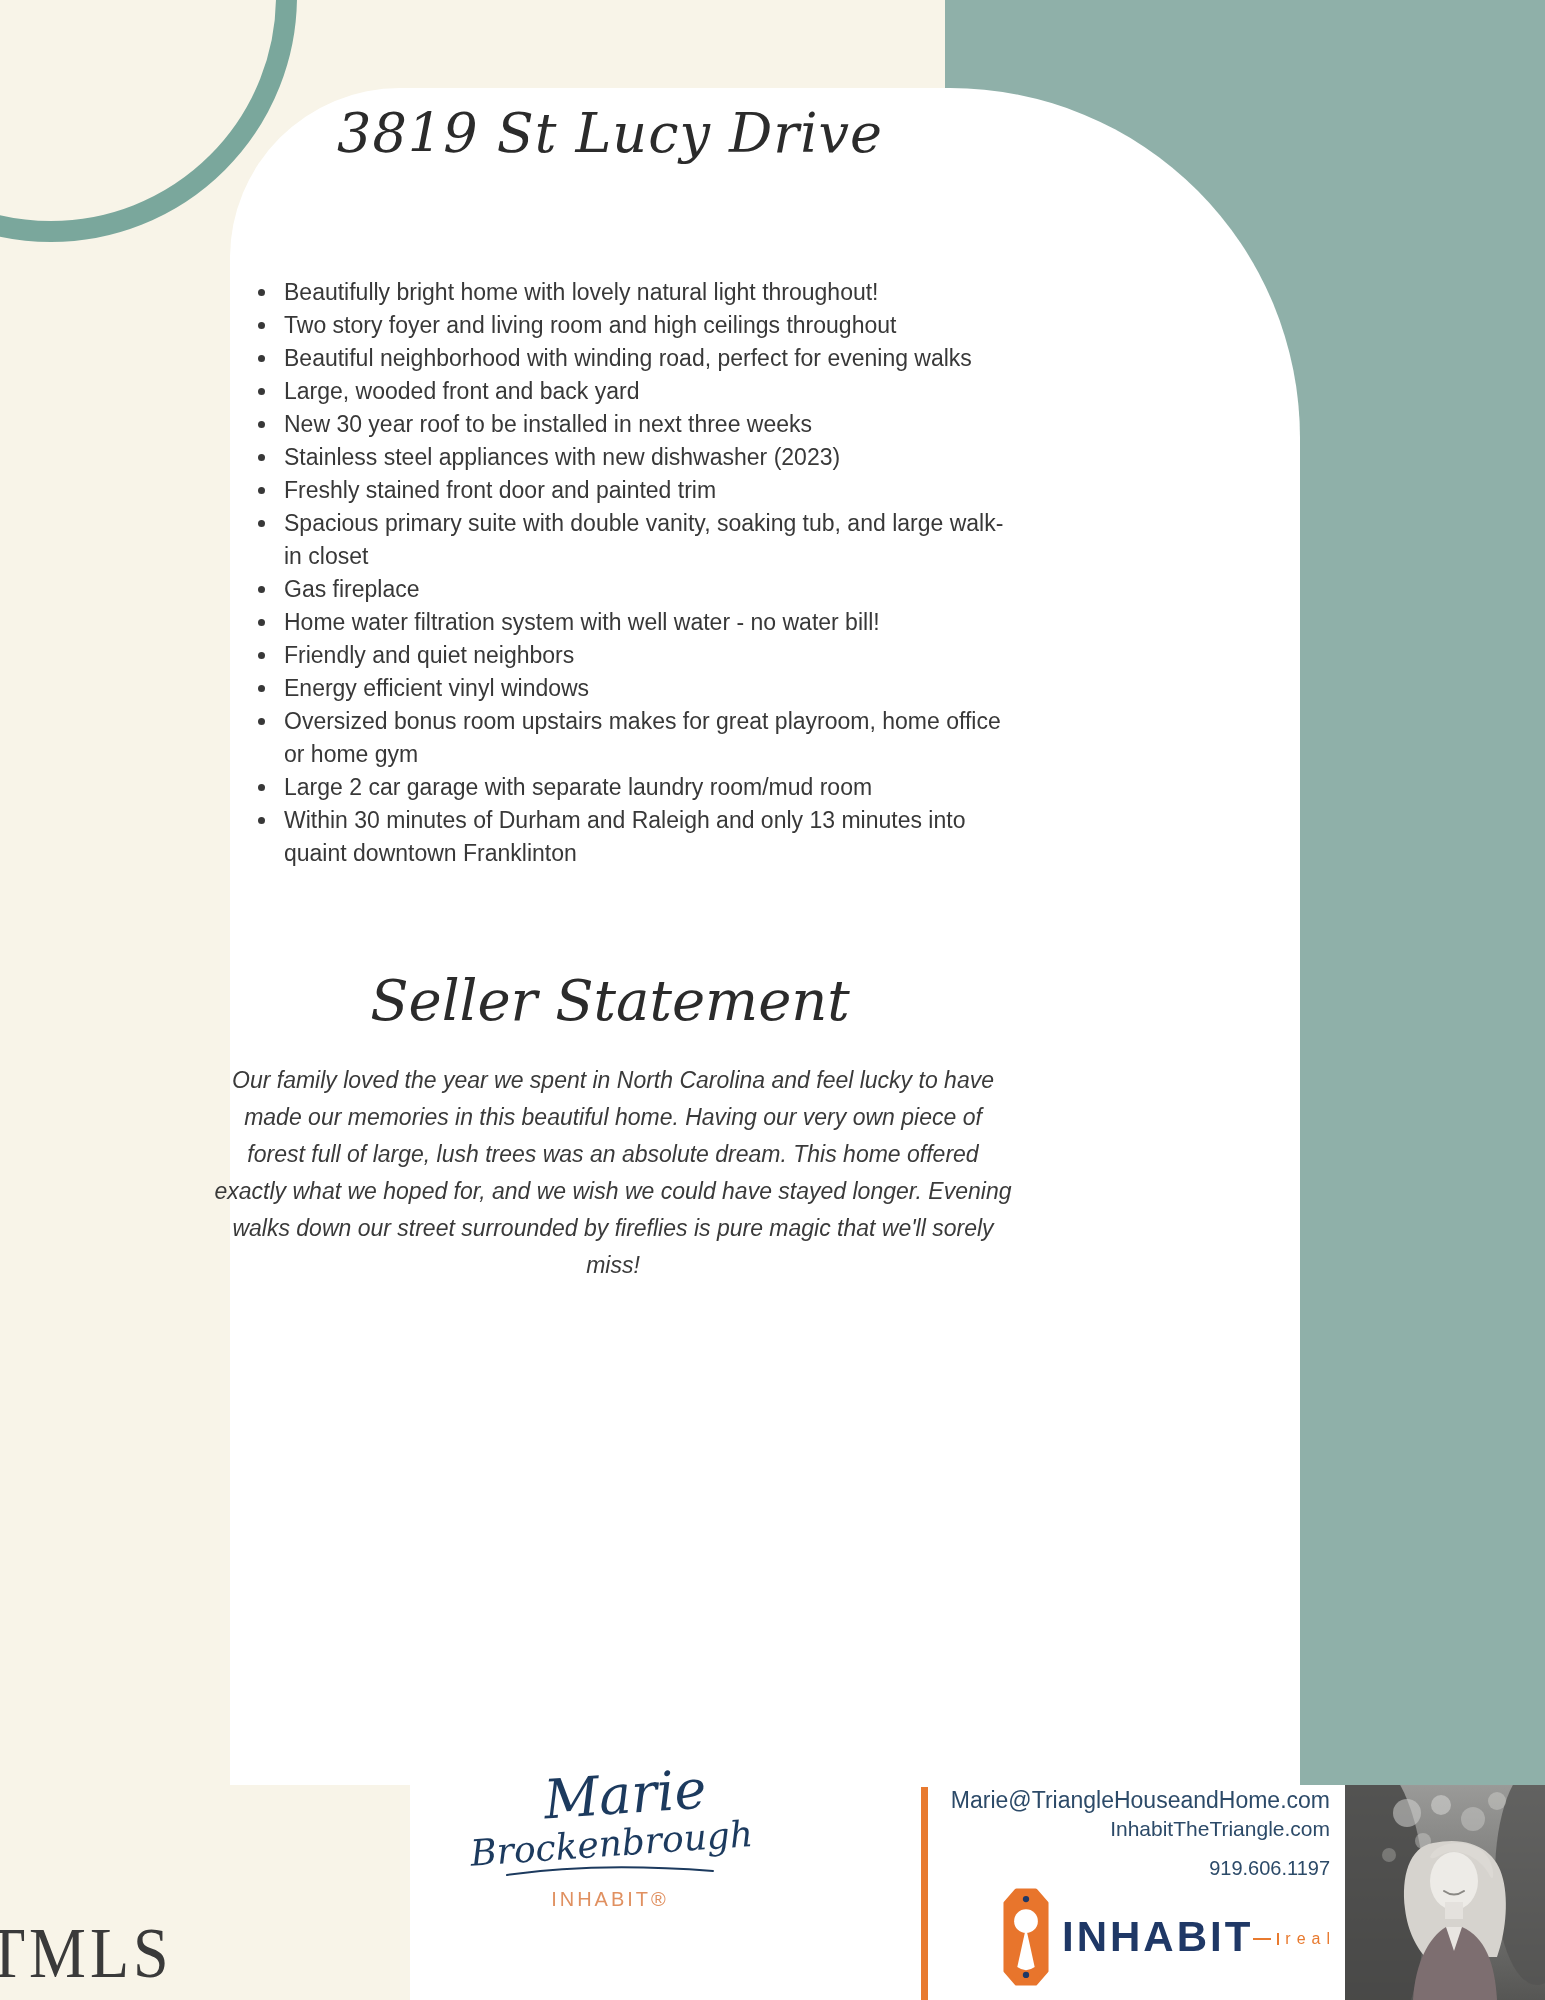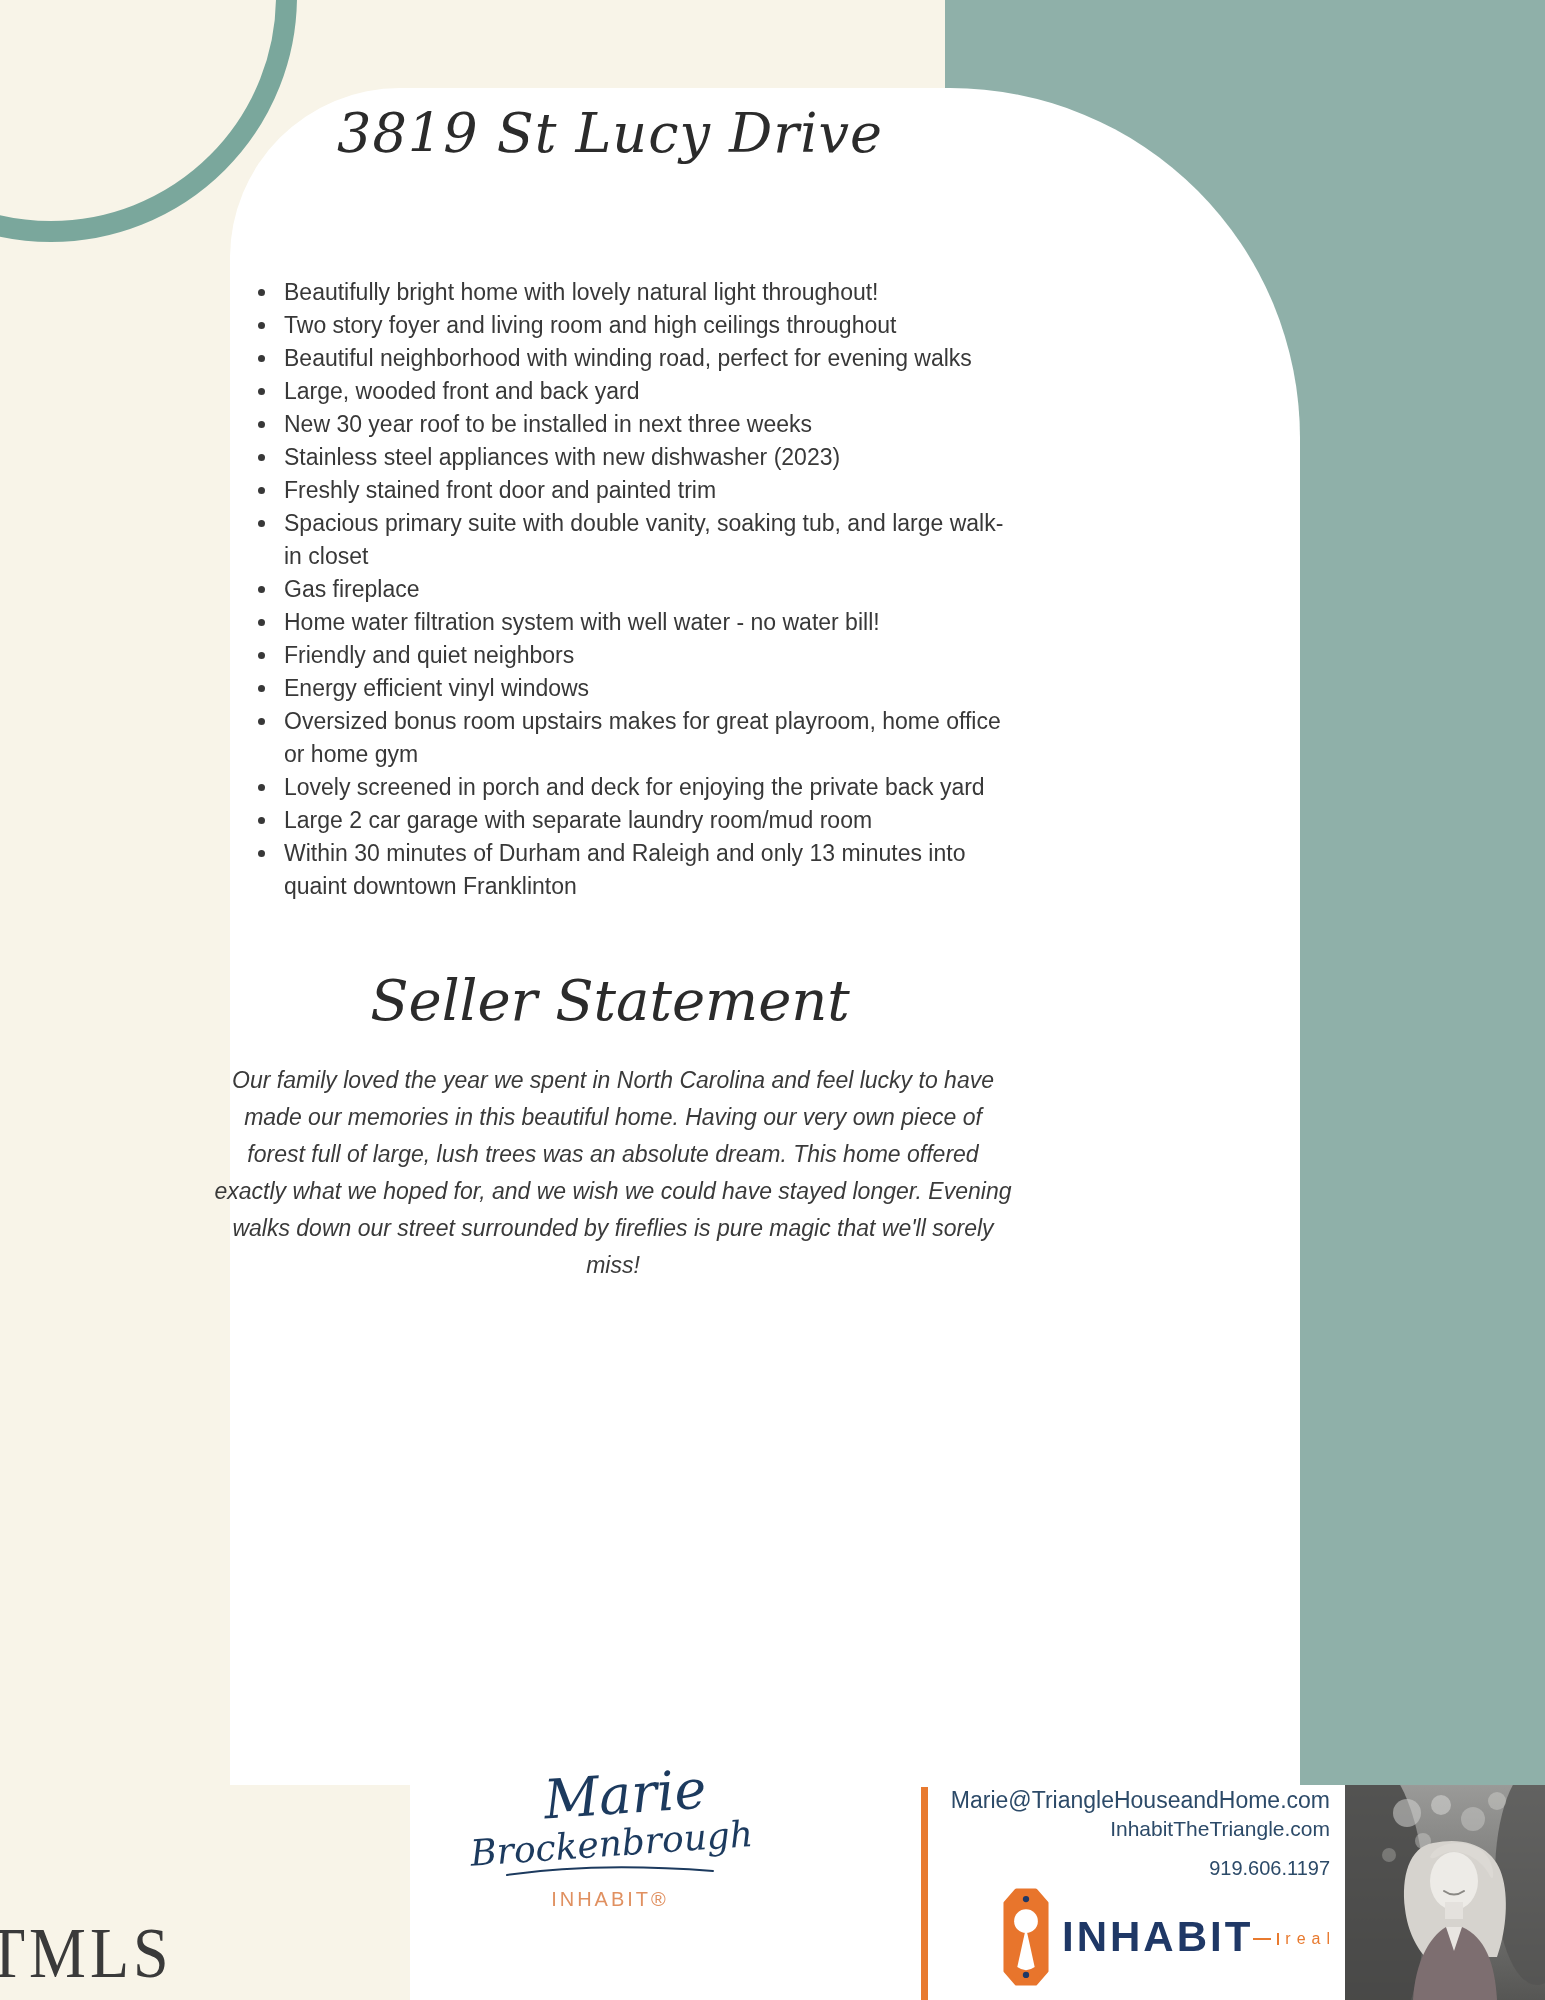--- a/index.html
+++ b/index.html
@@ -146,21 +146,20 @@
       <li>Large, wooded front and back yard</li>
       <li>New 30 year roof to be installed in next three weeks</li>
       <li>Stainless steel appliances with new dishwasher (2023)</li>
       <li>Freshly stained front door and painted trim</li>
       <li>Spacious primary suite with double vanity, soaking tub, and large walk-in closet</li>
       <li>Gas fireplace</li>
       <li>Home water filtration system with well water - no water bill!</li>
       <li>Friendly and quiet neighbors</li>
       <li>Energy efficient vinyl windows</li>
       <li>Oversized bonus room upstairs makes for great playroom, home office or home gym</li>
-      <li>Lovely screened in porch and deck for enjoying the private back yard</li>
       <li>Large 2 car garage with separate laundry room/mud room</li>
       <li>Within 30 minutes of Durham and Raleigh and only 13 minutes into quaint downtown Franklinton</li>
     </ul>
 
   <div class="script seller-heading">Seller Statement</div>
   <div class="seller-para">Our family loved the year we spent in North Carolina and feel lucky to have made our memories in this beautiful home. Having our very own piece of forest full of large, lush trees was an absolute dream. This home offered exactly what we hoped for, and we wish we could have stayed longer. Evening walks down our street surrounded by fireflies is pure magic that we'll sorely miss!</div>
 
   <div class="watermark">TMLS</div>
 
   <div class="signature-block">

